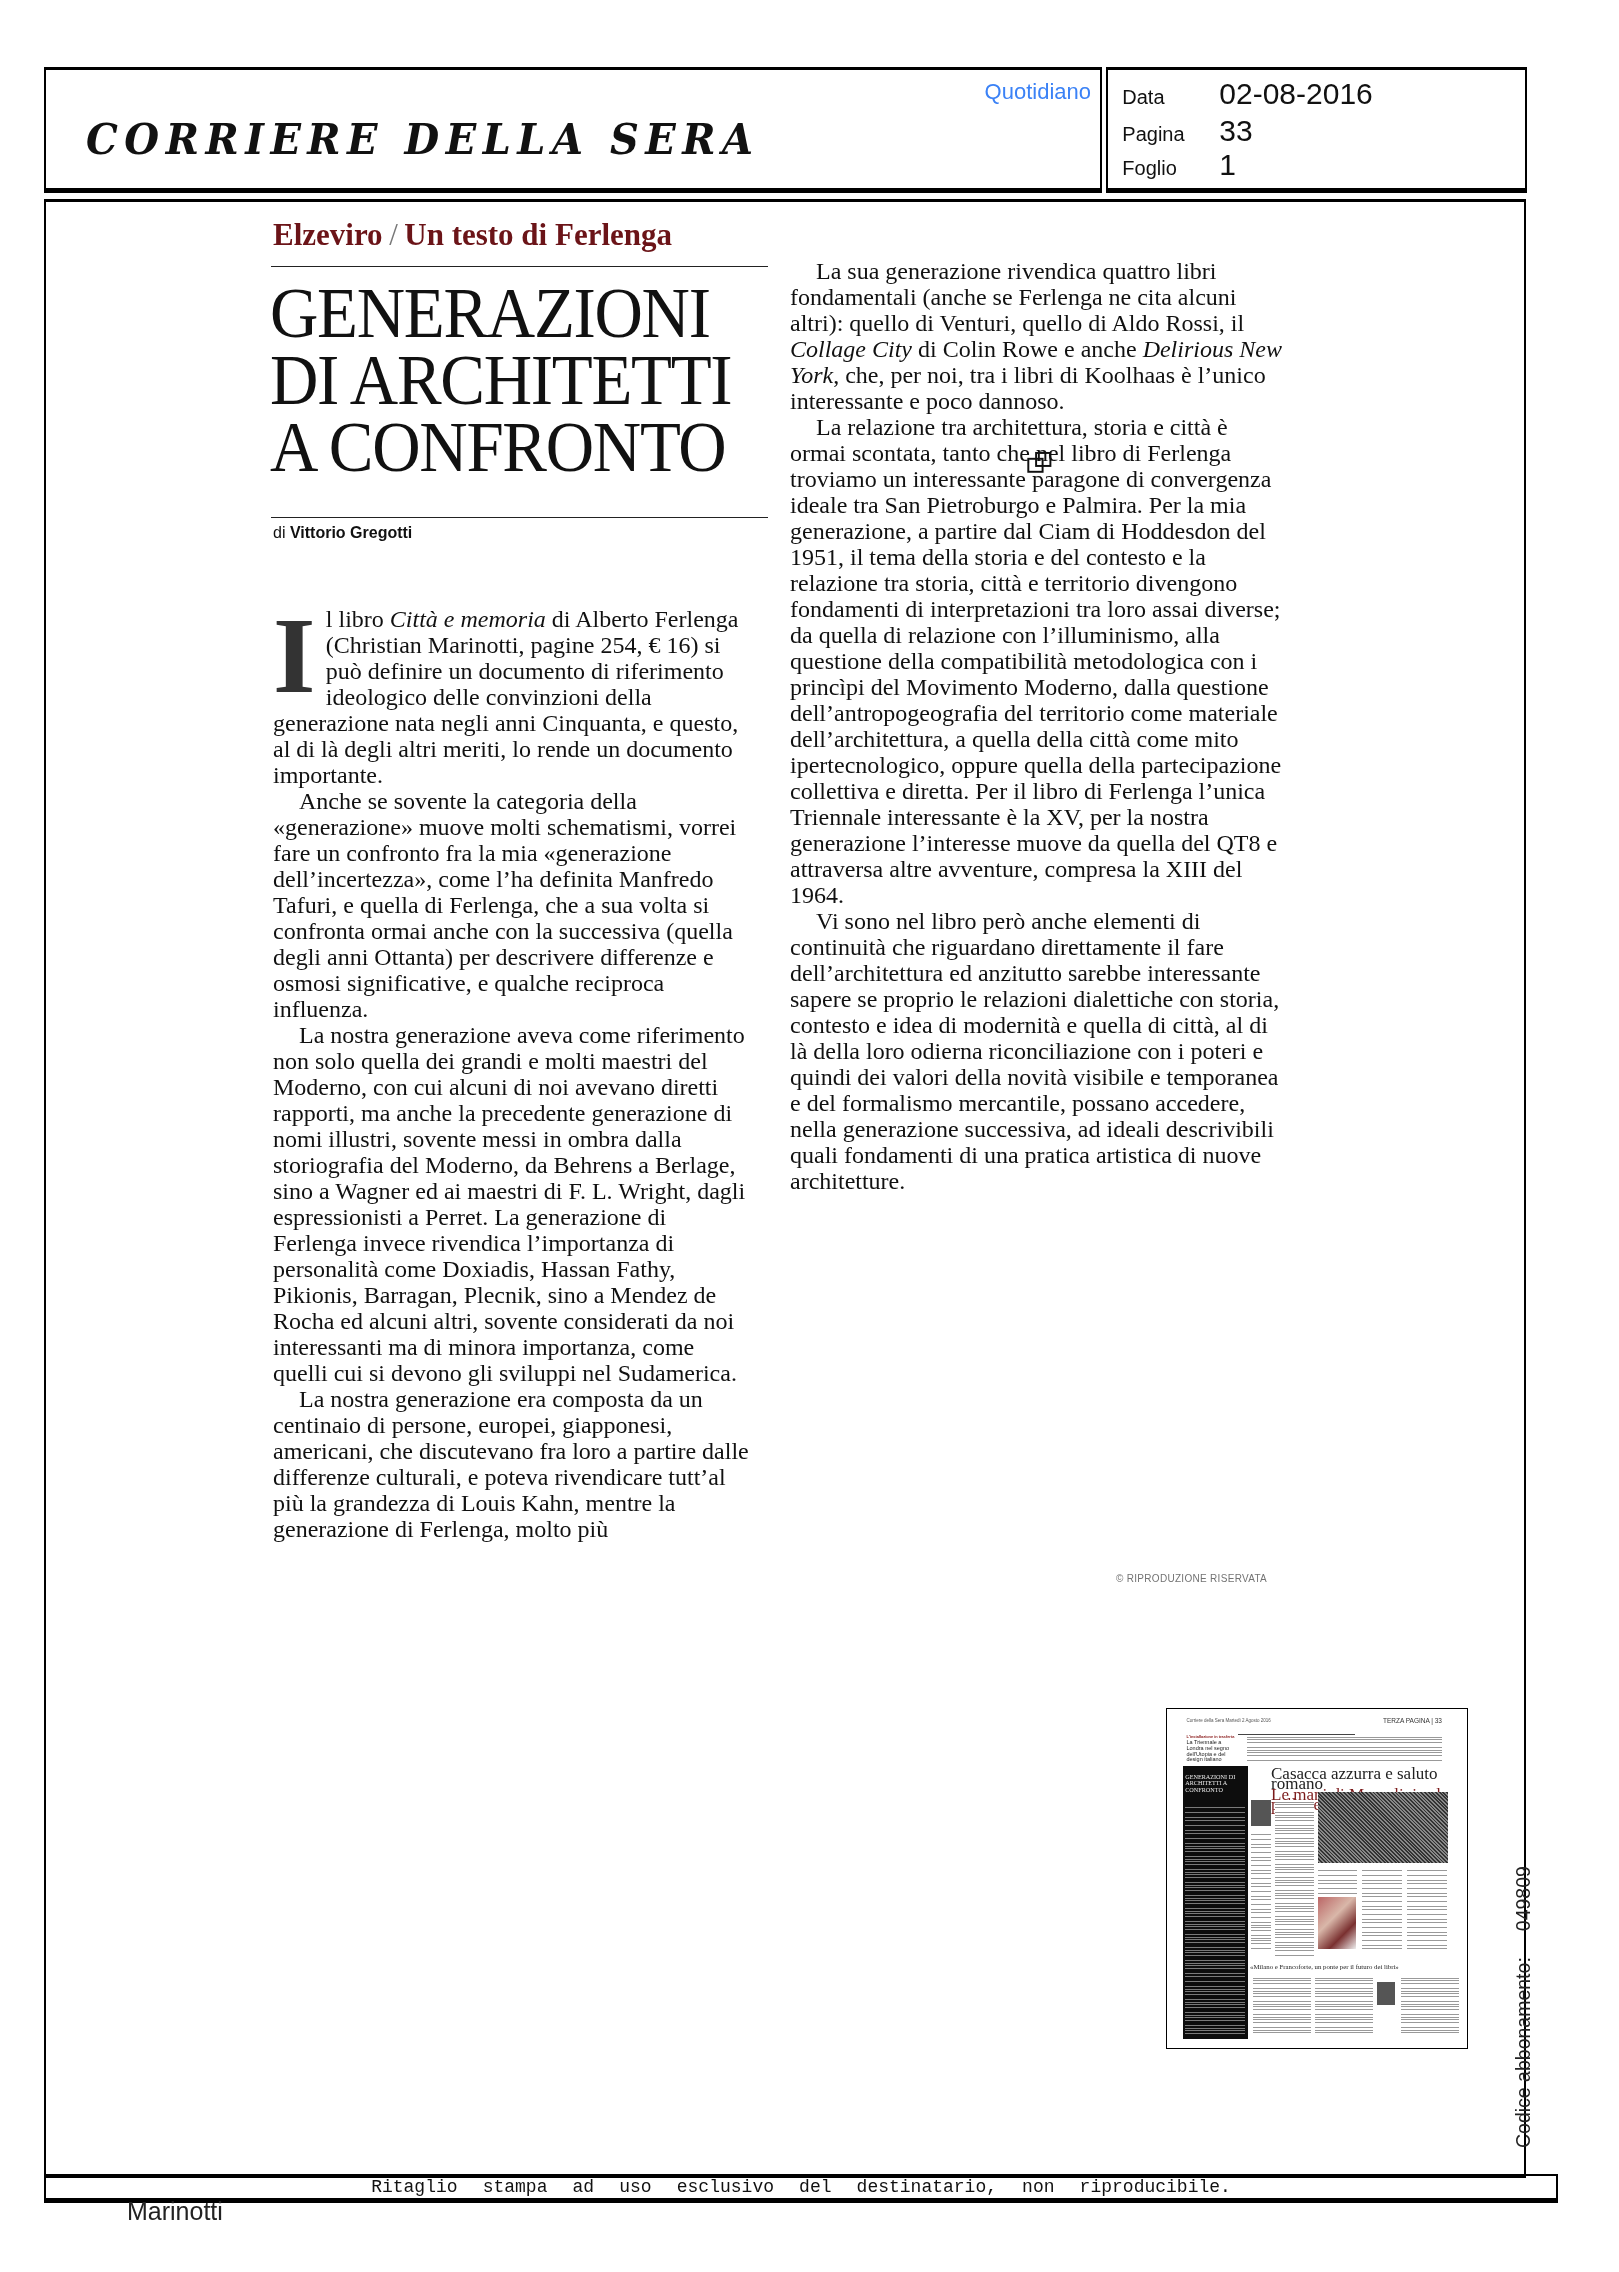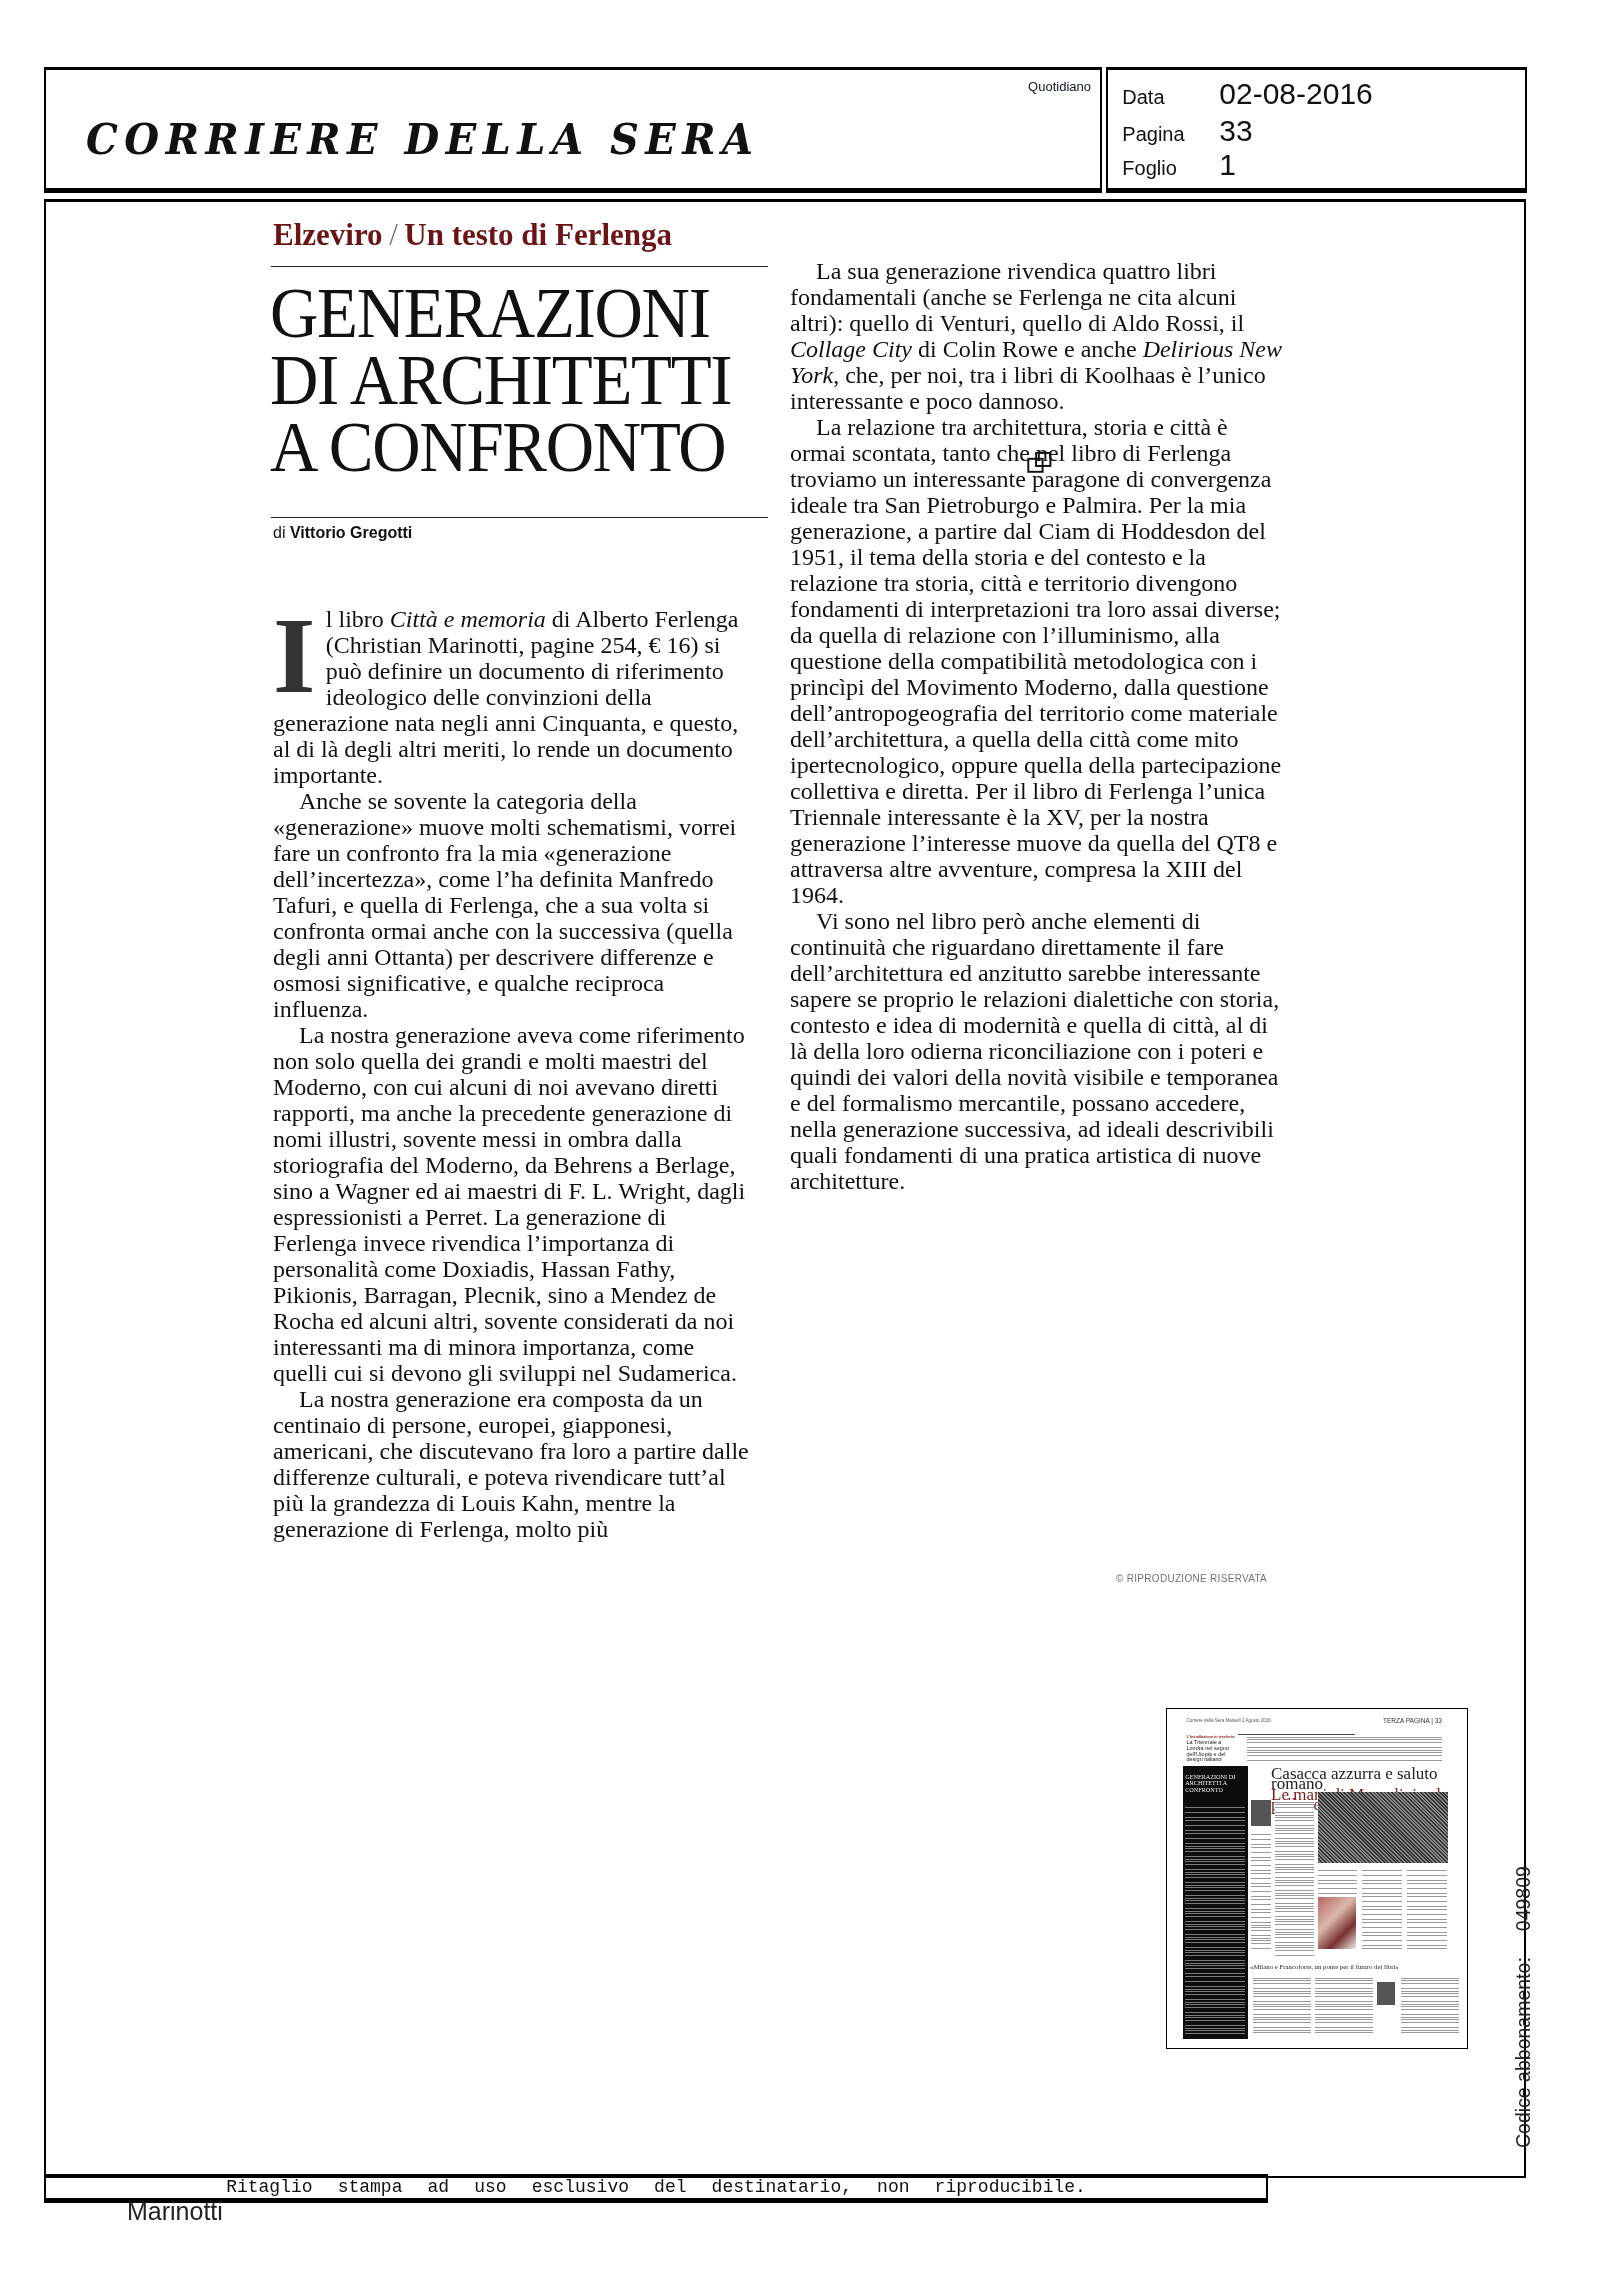--- a/index.html
+++ b/index.html
@@ -2,29 +2,29 @@
 <html style="font-size:10.4px"><head>
 <meta charset="utf-8">
 <style>
   html, body { margin: 0; padding: 0; background: #ffffff; }
   body { width: 1620px; height: 2273px; position: relative; overflow: hidden; font-family: "Liberation Serif", serif; color: #111; }
 
   
   .hdr-left { position: absolute; left: 44px; top: 67px; width: 1058px; height: 126px; border: 2.6px solid #000; border-bottom-width: 5.2px; border-top-width: 3.9px; box-sizing: border-box; }
   .hdr-right { position: absolute; left: 1106px; top: 67px; width: 421px; height: 126px; border: 2.6px solid #000; border-bottom-width: 5.2px; border-top-width: 3.9px; box-sizing: border-box; }
   .masthead { position: absolute; left: 40px; top: 45px; font-family: "DejaVu Serif", serif; font-weight: 900; font-style: italic; font-size: 40px; letter-spacing: 6.5px; color: #111; transform: scaleY(1.05); }
-  .quotidiano { position: absolute; right: 9px; top: 9px; font-family: "Liberation Sans", sans-serif; font-size: 13px; color: #0f172a; }
+  .quotidiano { position: absolute; right: 9px; top: 9px; font-family: "Liberation Sans", sans-serif; font-size: 22px; color: #3b82f6; }
   .meta-row { position: absolute; left: 14.3px; font-family: "Liberation Sans", sans-serif; color: #111; display: flex; align-items: baseline; }
   .meta-label { width: 97px; font-size: 20px; }
   .meta-value { font-size: 30px; }
   .row-data { top: 6.5px; } .row-pagina { top: 44px; } .row-foglio { top: 78px; }
 
   
   .main-frame { position: absolute; left: 44px; top: 199px; width: 1482px; height: 1979px; border: 2.6px solid #000; border-top-width: 3.9px; box-sizing: border-box; }
-  .footer-bar { position: absolute; left: 44px; top: 2174px; width: 1224px; height: 28.6px; border: 2.6px solid #000; border-bottom-width: 5.2px; box-sizing: border-box; display: flex; align-items: center; justify-content: center; }
+  .footer-bar { position: absolute; left: 44px; top: 2174px; width: 1514px; height: 28.6px; border: 2.6px solid #000; border-bottom-width: 5.2px; box-sizing: border-box; display: flex; align-items: center; justify-content: center; }
   .footer-bar span { font-family: "Liberation Mono", monospace; font-size: 18px; word-spacing: 14.3px; color: #111; }
   .publisher { position: absolute; left: 127px; top: 2197px; font-family: "Liberation Sans", sans-serif; font-size: 25px; color: #222; }
   .codice { position: absolute; left: 1512px; top: 2148px; transform-origin: 0 0; transform: rotate(-90deg); font-family: "Liberation Sans", sans-serif; font-size: 19.5px; white-space: nowrap; color: #222; }
   .codice .num { margin-left: 26px; }
 
   
   .kicker { position: absolute; left: 273px; top: 217px; font-family: "Liberation Serif", serif; font-weight: bold; font-size: 31px; color: #6b1418; }
   .kicker .slash { color: #777; font-weight: normal; margin: 0 6.5px; }
   .rule { position: absolute; height: 1.3px; background: #222; }
   .headline { position: absolute; left: 270px; top: 279px; font-family: "Liberation Serif", serif; font-size: 67px; line-height: 62px; color: #111; letter-spacing: -1.3px; transform: scaleY(1.08); transform-origin: 0 0; }

